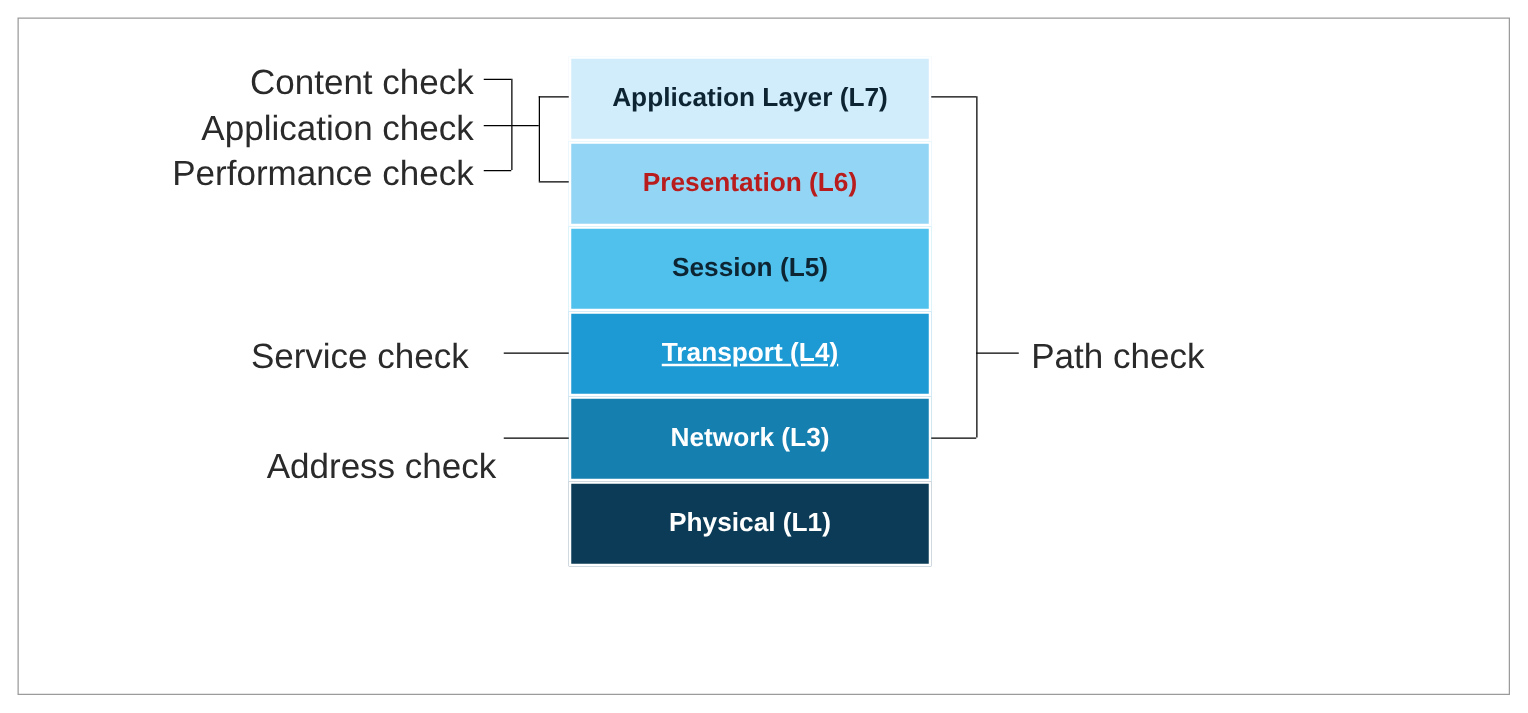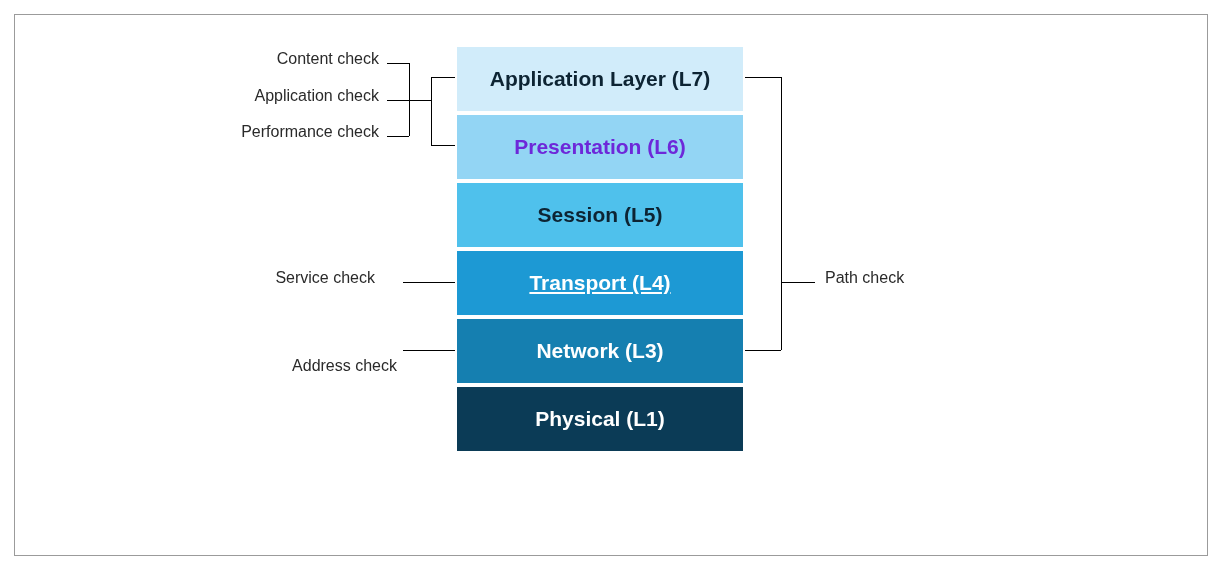--- a/index.html
+++ b/index.html
@@ -40,31 +40,31 @@
     display: flex;
     align-items: center;
     justify-content: center;
     font-weight: 700;
     font-size: 21px;
     border: 2px solid #ffffff;
     text-align: center;
     padding: 0 8px;
   }
   .l7 { background: #d1ecfa; color: #0d2433; }
-  .l6 { background: #93d5f4; color: #6d28d9; }
+  .l6 { background: #93d5f4; color: #b91c1c; }
   .l5 { background: #4fc1ec; color: #0d2433; }
   .l4 { background: #1d99d4; color: #ffffff; text-decoration: underline; }
   .l3 { background: #157fb0; color: #ffffff; }
   .l2 { background: #0e5c82; color: #ffffff; }
   .l1 { background: #0b3b56; color: #ffffff; }
 
   
   .lbl {
     position: absolute;
-    font-size: 16px;
+    font-size: 28px;
     color: #2a2a2a;
     white-space: nowrap;
   }
 
   
   .hline {
     position: absolute;
     height: 0;
     border-top: 1.5px solid #000;
   }

